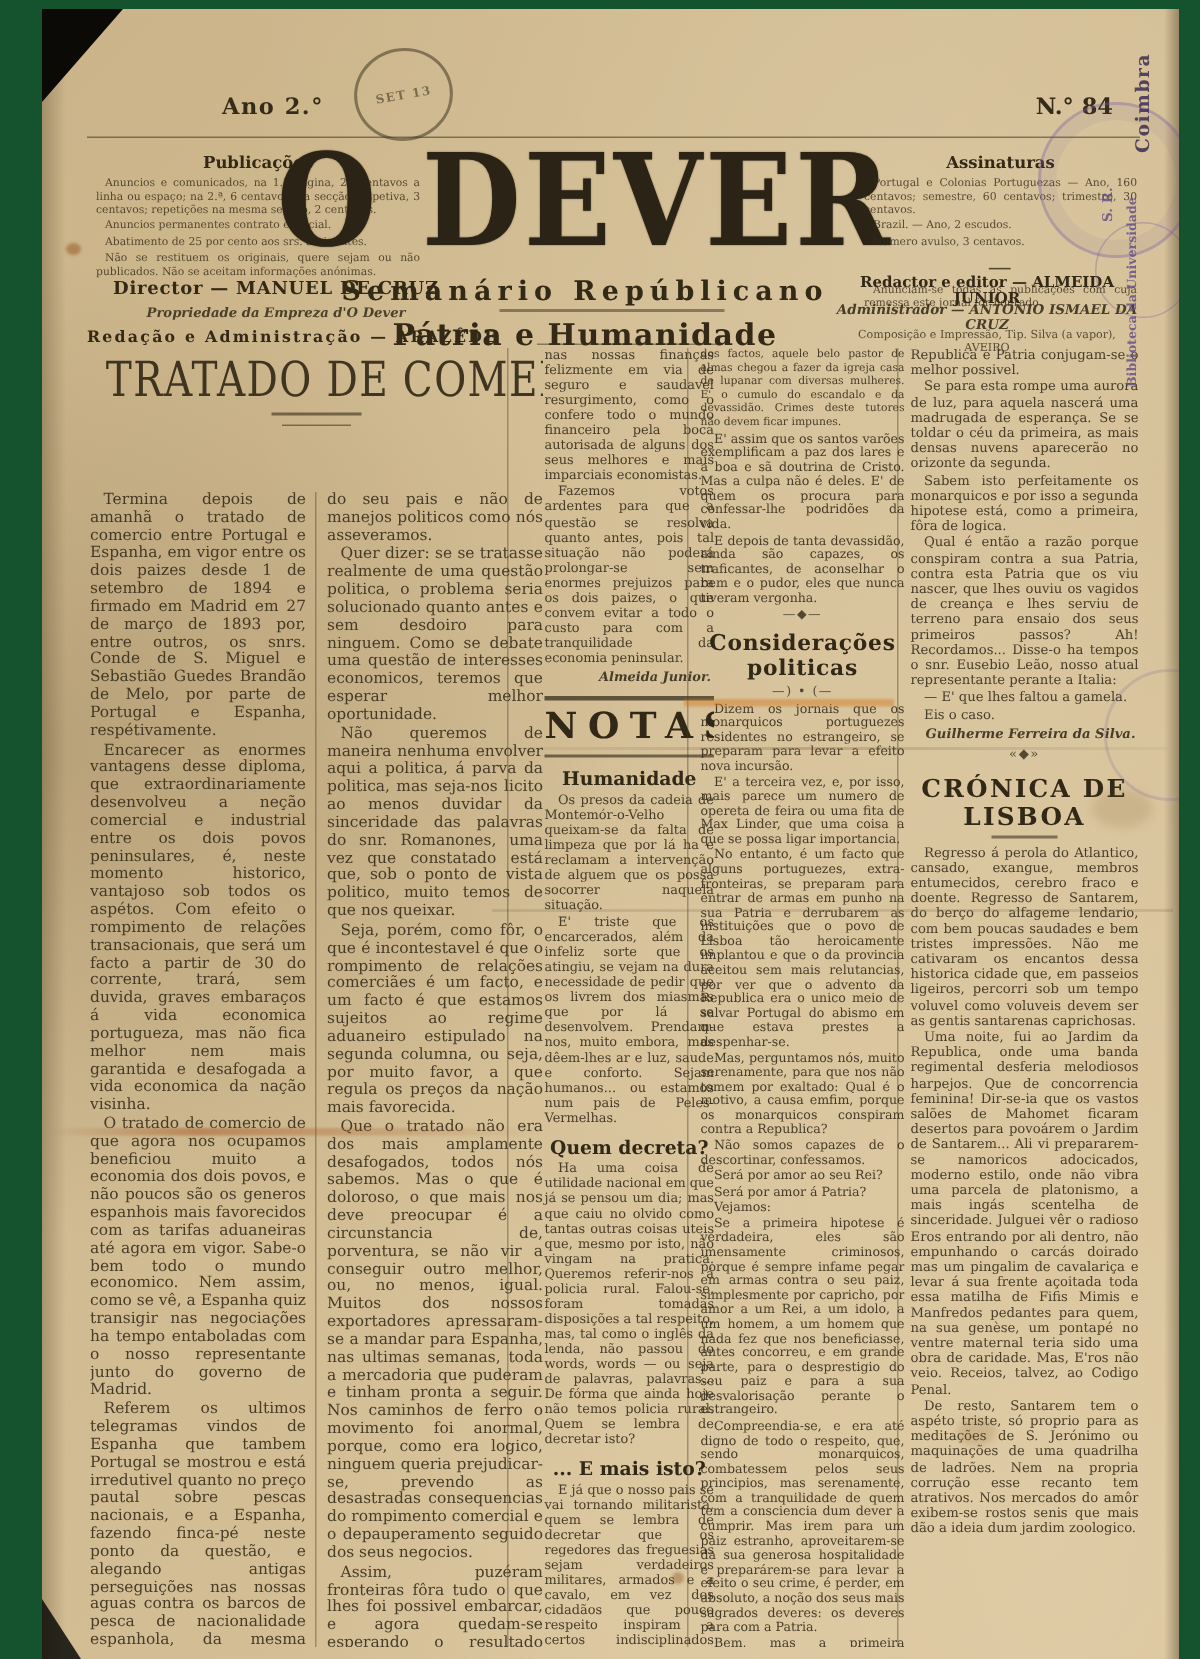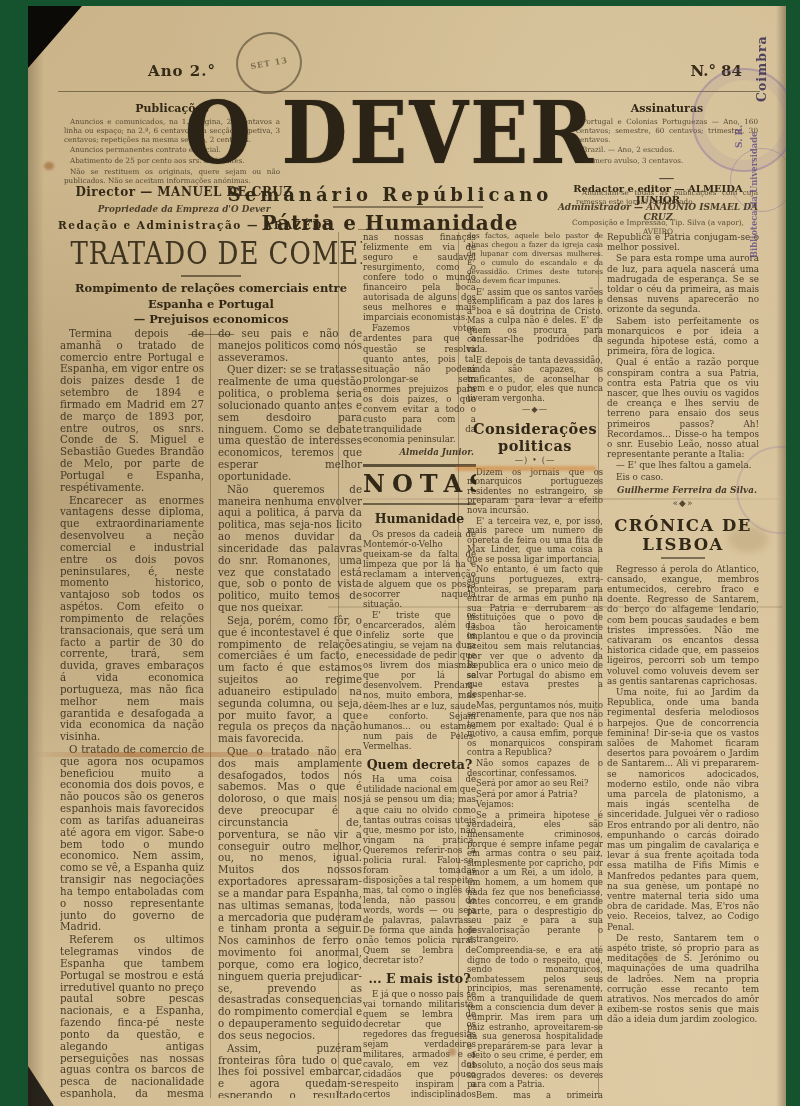--- a/index.html
+++ b/index.html
@@ -179,24 +179,20 @@
     <div class="lib-sr vtext">S. R.</div>
     <div class="lib-name vtext">Biblioteca da Universidade</div>
     <div class="circ circ1"></div>
     <div class="circ circ2"></div>
     <div class="circ circ3"></div>
 
     <div class="body">
       <div class="c12">
         <div class="art-headline">TRATADO DE COMERCIO</div>
         <div class="art-rule"></div>
-        <div class="art-sub">
-          <span>Rompimento de relações comerciais entre Espanha e Portugal</span><br>
-          <span>— Prejuisos economicos</span>
-        </div>
         <div class="art-rule2"></div>
         <div class="cols">
           <div class="c1">
               <div class="blk p">Termina depois de amanhã o tratado de comercio entre Portugal e Espanha, em vigor entre os dois paizes desde 1 de setembro de 1894 e firmado em Madrid em 27 de março de 1893 por, entre outros, os snrs. Conde de S. Miguel e Sebastião Guedes Brandão de Melo, por parte de Portugal e Espanha, respétivamente.</div>
               <div class="blk p">Encarecer as enormes vantagens desse diploma, que extraordinariamente desenvolveu a neção comercial e industrial entre os dois povos peninsulares, é, neste momento historico, vantajoso sob todos os aspétos. Com efeito o rompimento de relações transacionais, que será um facto a partir de 30 do corrente, trará, sem duvida, graves embaraços á vida economica portugueza, mas não fica melhor nem mais garantida e desafogada a vida economica da nação visinha.</div>
               <div class="blk p">O tratado de comercio de que agora nos ocupamos beneficiou muito a economia dos dois povos, e não poucos são os generos espanhois mais favorecidos com as tarifas aduaneiras até agora em vigor. Sabe-o bem todo o mundo economico. Nem assim, como se vê, a Espanha quiz transigir nas negociações ha tempo entaboladas com o nosso representante junto do governo de Madrid.</div>
               <div class="blk p">Referem os ultimos telegramas vindos de Espanha que tambem Portugal se mostrou e está irredutivel quanto no preço pautal sobre pescas nacionais, e a Espanha, fazendo finca-pé neste ponto da questão, e alegando antigas perseguições nas nossas aguas contra os barcos de pesca de nacionalidade espanhola, da mesma maneira não quere chegar a um acordo, que aliás favoreceria o comercio e a industria das duas nações.</div>
             </div>
           <div class="c2">
               <div class="blk pn">do seu pais e não de manejos politicos como nós asseveramos.</div>
@@ -236,21 +232,21 @@
           <div class="blk p">Será por amor ao seu Rei?</div>
           <div class="blk p">Será por amor á Patria?</div>
           <div class="blk p">Vejamos:</div>
           <div class="blk p">Se a primeira hipotese é verdadeira, eles são imensamente criminosos, porque é sempre infame pegar em armas contra o seu paiz, simplesmente por capricho, por amor a um Rei, a um idolo, a um homem, a um homem que nada fez que nos beneficiasse, antes concorreu, e em grande parte, para o desprestigio do seu paiz e para a sua desvalorisação perante o estrangeiro.</div>
           <div class="blk p">Compreendia-se, e era até digno de todo o respeito, que, sendo monarquicos, combatessem pelos seus principios, mas serenamente, com a tranquilidade de quem tem a consciencia dum dever a cumprir. Mas irem para um paiz estranho, aproveitarem-se da sua generosa hospitalidade e preparárem-se para levar a efeito o seu crime, é perder, em absoluto, a noção dos seus mais sagrados deveres: os deveres para com a Patria.</div>
           <div class="blk p">Bem, mas a primeira hipotese está inteiramente fôra da logica.</div>
         </div>
       <div class="col c5">
           <div class="blk pn">Republica e Patria conjugam-se o melhor possivel.</div>
           <div class="blk p">Se para esta rompe uma aurora de luz, para aquela nascerá uma madrugada de esperança. Se se toldar o céu da primeira, as mais densas nuvens aparecerão no orizonte da segunda.</div>
-          <div class="blk p">Sabem isto perfeitamente os monarquicos e por ideia a segunda hipotese está, como a primeira, fôra de logica.</div>
+          <div class="blk p">Sabem isto perfeitamente os monarquicos e por isso a segunda hipotese está, como a primeira, fôra de logica.</div>
           <div class="blk p">Qual é então a razão porque conspiram contra a sua Patria, contra esta Patria que os viu nascer, que lhes ouviu os vagidos de creança e lhes serviu de terreno para ensaio dos seus primeiros passos? Ah! Recordamos... Disse-o ha tempos o snr. Eusebio Leão, nosso atual representante perante a Italia:</div>
           <div class="blk p">— E' que lhes faltou a gamela.</div>
           <div class="blk p">Eis o caso.</div>
           <div class="blk sig">Guilherme Ferreira da Silva.</div>
           <div class="blk orn">«◆»</div>
           <div class="blk hlg">CRÓNICA DE LISBOA</div>
           <div class="blk rul"></div>
           <div class="blk p">Regresso á perola do Atlantico, cansado, exangue, membros entumecidos, cerebro fraco e doente. Regresso de Santarem, do berço do alfageme lendario, com bem poucas saudades e bem tristes impressões. Não me cativaram os encantos dessa historica cidade que, em passeios ligeiros, percorri sob um tempo voluvel como voluveis devem ser as gentis santarenas caprichosas.</div>
           <div class="blk p">Uma noite, fui ao Jardim da Republica, onde uma banda regimental desferia melodiosos harpejos. Que de concorrencia feminina! Dir-se-ia que os vastos salões de Mahomet ficaram desertos para povoárem o Jardim de Santarem... Ali vi prepararem-se namoricos adocicados, moderno estilo, onde não vibra uma parcela de platonismo, a mais ingás scentelha de sinceridade. Julguei vêr o radioso Eros entrando por ali dentro, não empunhando o carcás doirado mas um pingalim de cavalariça e levar á sua frente açoitada toda essa matilha de Fifis Mimis e Manfredos pedantes para quem, na sua genèse, um pontapé no ventre maternal teria sido uma obra de caridade. Mas, E'ros não veio. Receios, talvez, ao Codigo Penal.</div>
           <div class="blk p">De resto, Santarem tem o aspéto triste, só proprio para as meditações de S. Jerónimo ou maquinações de uma quadrilha de ladrões. Nem na propria corrução esse recanto tem atrativos. Nos mercados do amôr exibem-se rostos senis que mais dão a ideia dum jardim zoologico.</div>

